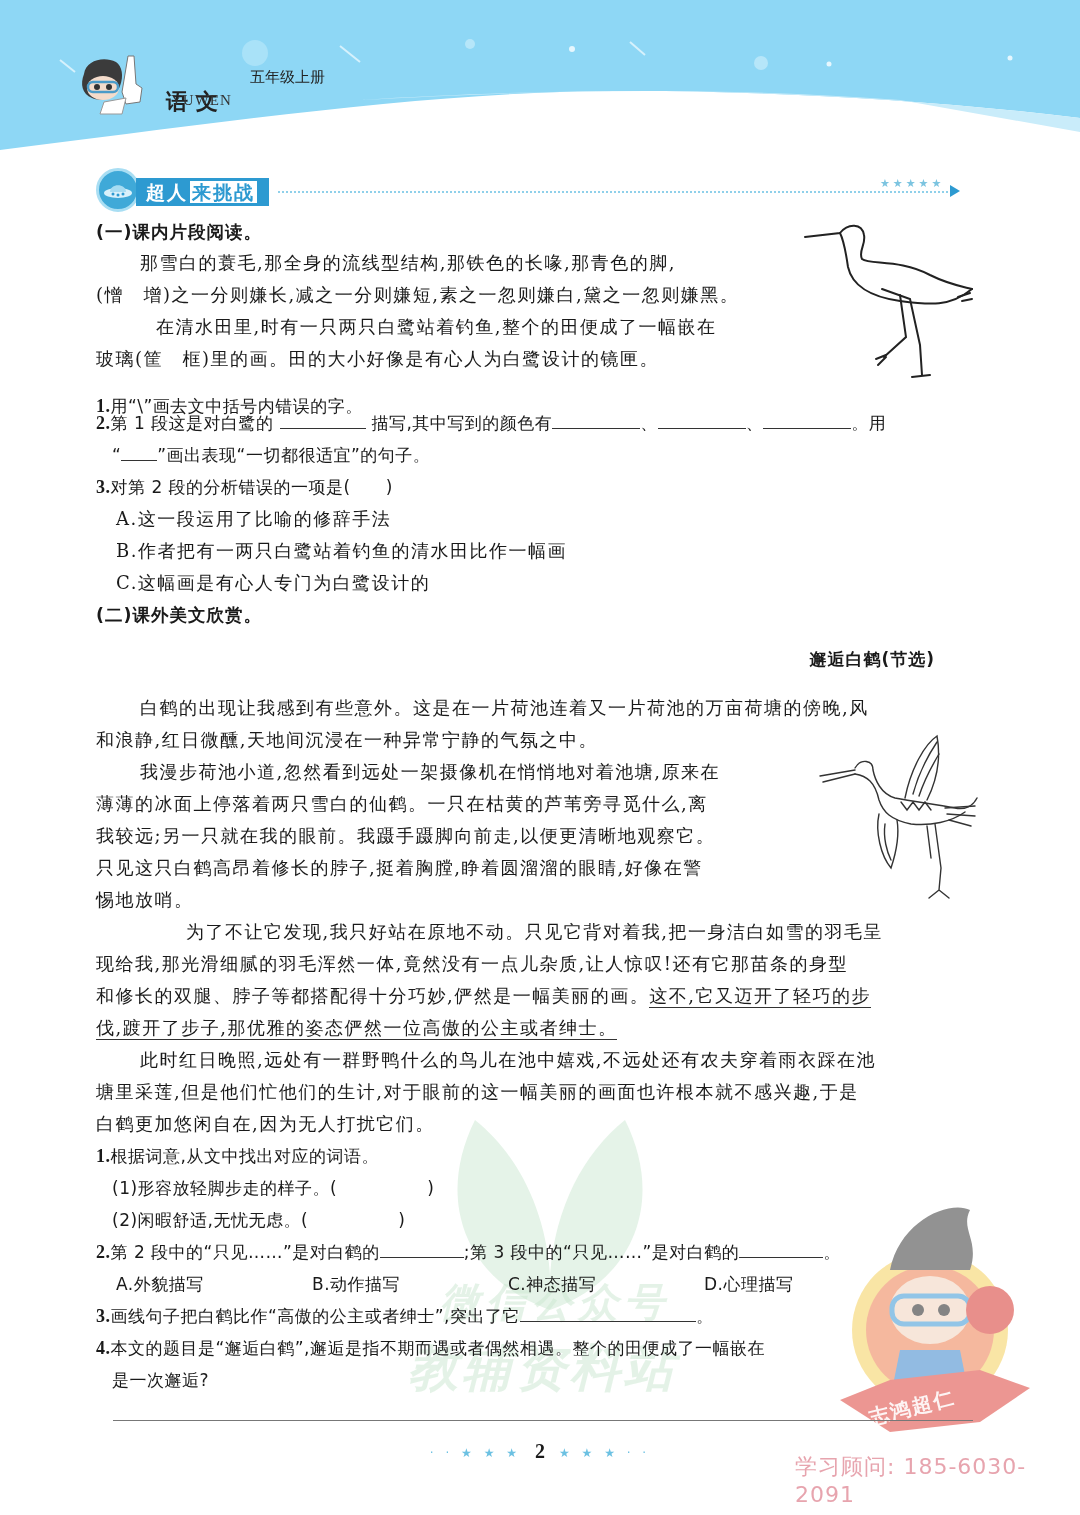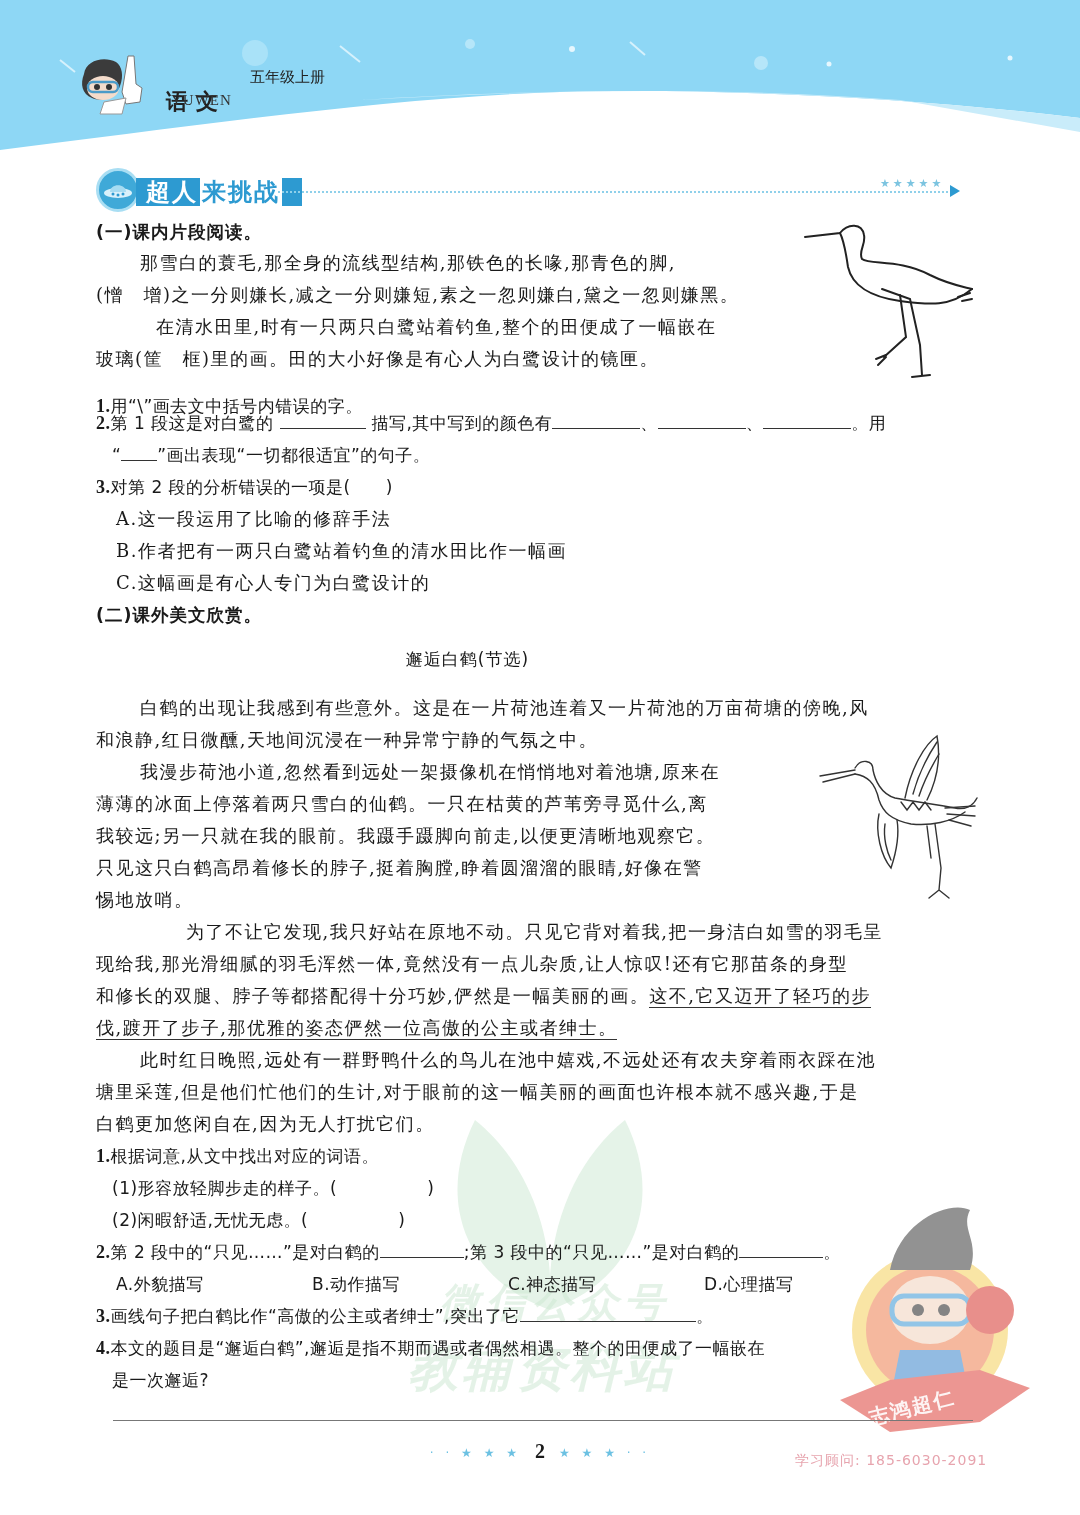--- a/index.html
+++ b/index.html
@@ -6,39 +6,39 @@
   body { width:1080px; height:1515px; position:relative; background:#ffffff; overflow:hidden;
          font-family:"DejaVu Serif","Liberation Serif",serif; color:#1a1a1a; }
   .abs { position:absolute; }
   
   .header { left:0; top:0; width:1080px; height:160px; }
   .header svg { position:absolute; left:0; top:0; }
   .subject { left:166px; top:87px; font-family:"DejaVu Sans","Liberation Sans",sans-serif; font-weight:bold; font-size:22px; letter-spacing:8px; color:#222; }
   .subject-en { left:168px; top:92px; font-family:Liberation Serif, serif; font-size:15px; letter-spacing:1px; color:#333; }
   .grade { left:250px; top:68px; font-family:"DejaVu Sans","Liberation Sans",sans-serif; font-size:15px; color:#222; }
   .banner-badge { left:96px; top:168px; width:44px; height:44px; border-radius:50%; background:#3fa9d8; border:3px solid #a9def3; box-sizing:border-box; }
-  .banner-label { left:136px; top:178px; height:28px; background:#2d9ad1; color:#fff; font-family:"DejaVu Sans",sans-serif; font-weight:bold; font-size:24px; line-height:28px; padding:0 20px 0 10px; letter-spacing:2px; }
+  .banner-label { left:136px; top:178px; height:28px; background:#2d9ad1; color:#fff; font-family:"DejaVu Sans",sans-serif; font-weight:bold; font-size:19px; line-height:28px; padding:0 12px 0 10px; letter-spacing:2px; }
   .banner-label .boxed { background:#fff; color:#2d9ad1; padding:0 2px; margin-left:2px; }
   .dots-line { left:278px; top:191px; width:674px; border-top:2px dotted #8fd0ea; }
   .arrow { left:950px; top:185px; width:0; height:0; border-left:10px solid #2d9ad1; border-top:6px solid transparent; border-bottom:6px solid transparent; }
   .stars-top { left:880px; top:177px; font-size:11px; color:#7cc4e0; letter-spacing:3px; font-family:"DejaVu Sans",sans-serif; }
   
   .t { font-size:18px; line-height:32px; white-space:nowrap; letter-spacing:1.5px; }
   .sec-title { font-family:"DejaVu Sans","Liberation Sans",sans-serif; font-weight:bold; font-size:17.5px; letter-spacing:1px; }
   .q { font-family:"DejaVu Sans","Liberation Sans",sans-serif; font-size:17px; letter-spacing:0.5px; }
   .q b { font-family:"Liberation Serif",serif; font-size:18px; }
   .blank { display:inline-block; border-bottom:1px solid #333; height:18px; vertical-align:baseline; }
   .ul { border-bottom:1.5px solid #333; padding-bottom:1px; }
-  .article-title { left:0; width:935px; text-align:center; top:648px; font-family:"DejaVu Sans",sans-serif; font-weight:normal; font-size:17px; letter-spacing:1px; }
+  .article-title { left:0; width:935px; text-align:right; top:648px; font-family:"DejaVu Sans",sans-serif; font-weight:bold; font-size:17px; letter-spacing:1px; }
   .bottom-rule { left:113px; top:1420px; width:860px; border-top:1.5px solid #777; }
   .page-num { left:0; width:1080px; top:1440px; text-align:center; font-family:"Liberation Serif",serif; font-weight:bold; font-size:20px; }
   .pstars { font-size:12px; color:#6cc1e2; letter-spacing:4px; font-family:"DejaVu Sans",sans-serif; font-weight:normal; vertical-align:middle; }
   .pstars.l { margin-right:14px; }
   .pstars.r { margin-left:14px; }
-  .contact { left:795px; top:1452px; font-family:"DejaVu Sans",sans-serif; font-size:14px; color:#e7a4ae; letter-spacing:1px; }
+  .contact { left:795px; top:1452px; font-family:"DejaVu Sans",sans-serif; font-size:22px; color:#e7a4ae; letter-spacing:1px; }
   .watermark { font-family:"DejaVu Sans",sans-serif; font-weight:bold; color:#cfe9d4; opacity:0.55;font-style:italic; }
 </style>
 </head>
 <body>
 
 <div class="abs header">
   <svg width="1080" height="160" viewBox="0 0 1080 160">
     <path d="M0 0 H1080 V118 C900 96 700 88 560 92 C380 98 180 128 0 150 Z" fill="#8ed7f5"></path>
     <path d="M360 100 C520 90 720 86 900 100 L1080 132 L1080 118 C900 96 700 88 560 92 C480 94 420 97 360 100 Z" fill="#c9ecfa"></path>
     <circle cx="255" cy="53" r="13" fill="#a9e2f8"></circle>

